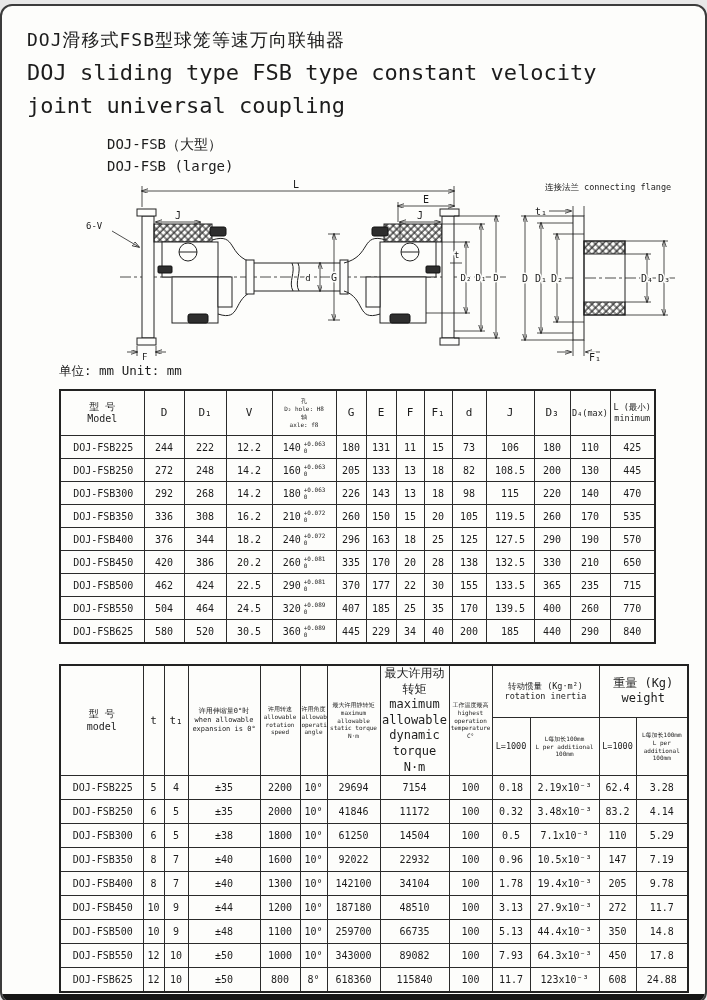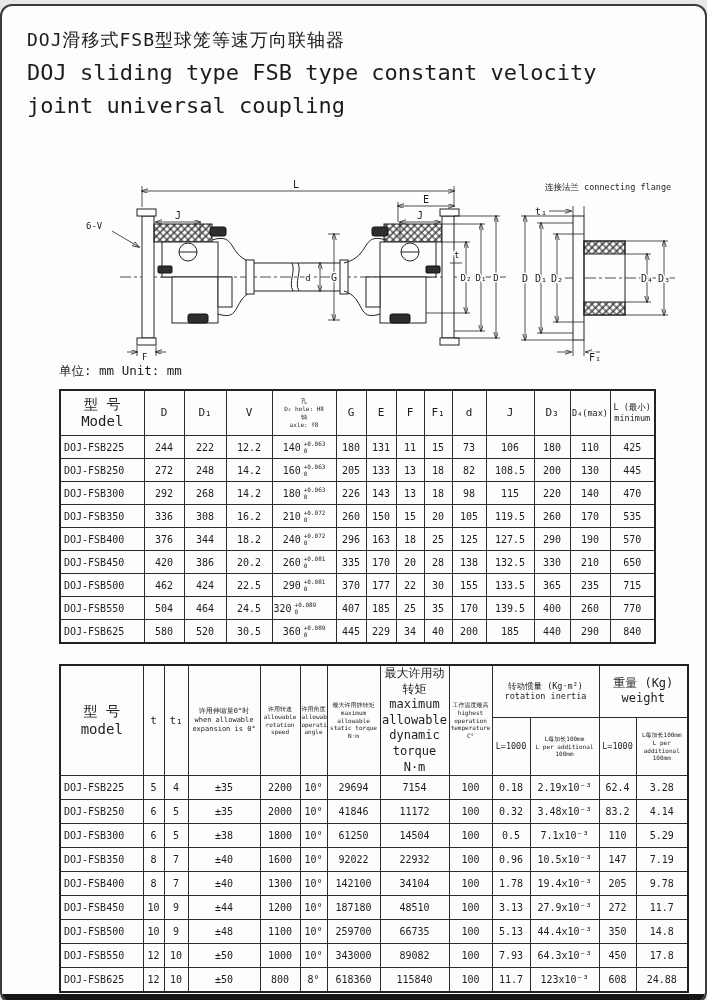--- a/index.html
+++ b/index.html
@@ -37,22 +37,22 @@
   table{border-collapse:collapse;table-layout:fixed;position:absolute;left:57px;background:#fdfdfb;}
   .t1{top:383px;width:595px;}
   .t2{top:658px;width:628px;}
   th,td{border:1px solid #2b2b2b;text-align:center;vertical-align:middle;
         padding:0 1px;overflow:hidden;}
   table{border:2px solid #222;}
   th{font-weight:normal;white-space:pre-line;line-height:1.25;}
   .t1 th{height:44px;}
   .t1 td{height:22px;font-size:10px;}
   .t2 td{height:23px;font-size:10px;}
-  td:first-child{text-align:left;padding-left:3px;}
-  .h-model{font-size:14px;}
+  td:first-child{text-align:center;padding-left:3px;}
+  .h-model{font-size:10px;}
   .h-sym{font-size:11px;}
   .h-tiny{font-size:6px;line-height:1.3;}
   .h-sm{font-size:8.5px;}
   .h-group{font-size:12px;}
   .t2 .r1 th{height:24px;}
   .t2 .r2 th{height:34px;}
   
   .tolwrap{display:inline-flex;align-items:center;justify-content:center;}
   .tolv{font-size:10px;}
   .tolstack{display:inline-flex;flex-direction:column;align-items:flex-start;
@@ -60,20 +60,24 @@
 </style>
 </head>
 <body>
 
 <div class="page">
 
   <div class="titleblock">
     <div class="t-zh">DOJ滑移式FSB型球笼等速万向联轴器</div>
     <div class="t-en">DOJ sliding type FSB type constant velocity</div>
     <div class="t-en">joint universal coupling</div>
+    <div class="subtitle">
+      <div>DOJ-FSB（大型）</div>
+      <div>DOJ-FSB (large)</div>
+    </div>
   </div>
 
   <div class="drawing-main">
     <svg width="430" height="186" viewBox="0 0 430 186">
       <defs>
         <pattern id="h1" width="5" height="5" patternUnits="userSpaceOnUse" patternTransform="rotate(45)">
           <rect width="5" height="5" fill="#fdfdfb" stroke="none"></rect>
           <line x1="0" y1="0" x2="0" y2="5" stroke="#444" stroke-width="1.1"></line>
         </pattern>
         <marker id="ar" markerWidth="9" markerHeight="8" refX="8" refY="3" orient="auto-start-reverse">
@@ -426,21 +430,21 @@
           <td>133.5</td>
           <td>365</td>
           <td>235</td>
           <td>715</td>
         </tr>
         <tr>
           <td>DOJ-FSB550</td>
           <td>504</td>
           <td>464</td>
           <td>24.5</td>
-          <td style="text-align: left;"><span class="tolwrap">
+          <td style="text-align: center;"><span class="tolwrap">
               <span class="tolv">320</span>
               <span class="tolstack">
                 <span>+0.089</span>
                 <span>0</span>
               </span>
             </span></td>
           <td>407</td>
           <td>185</td>
           <td>25</td>
           <td>35</td>

